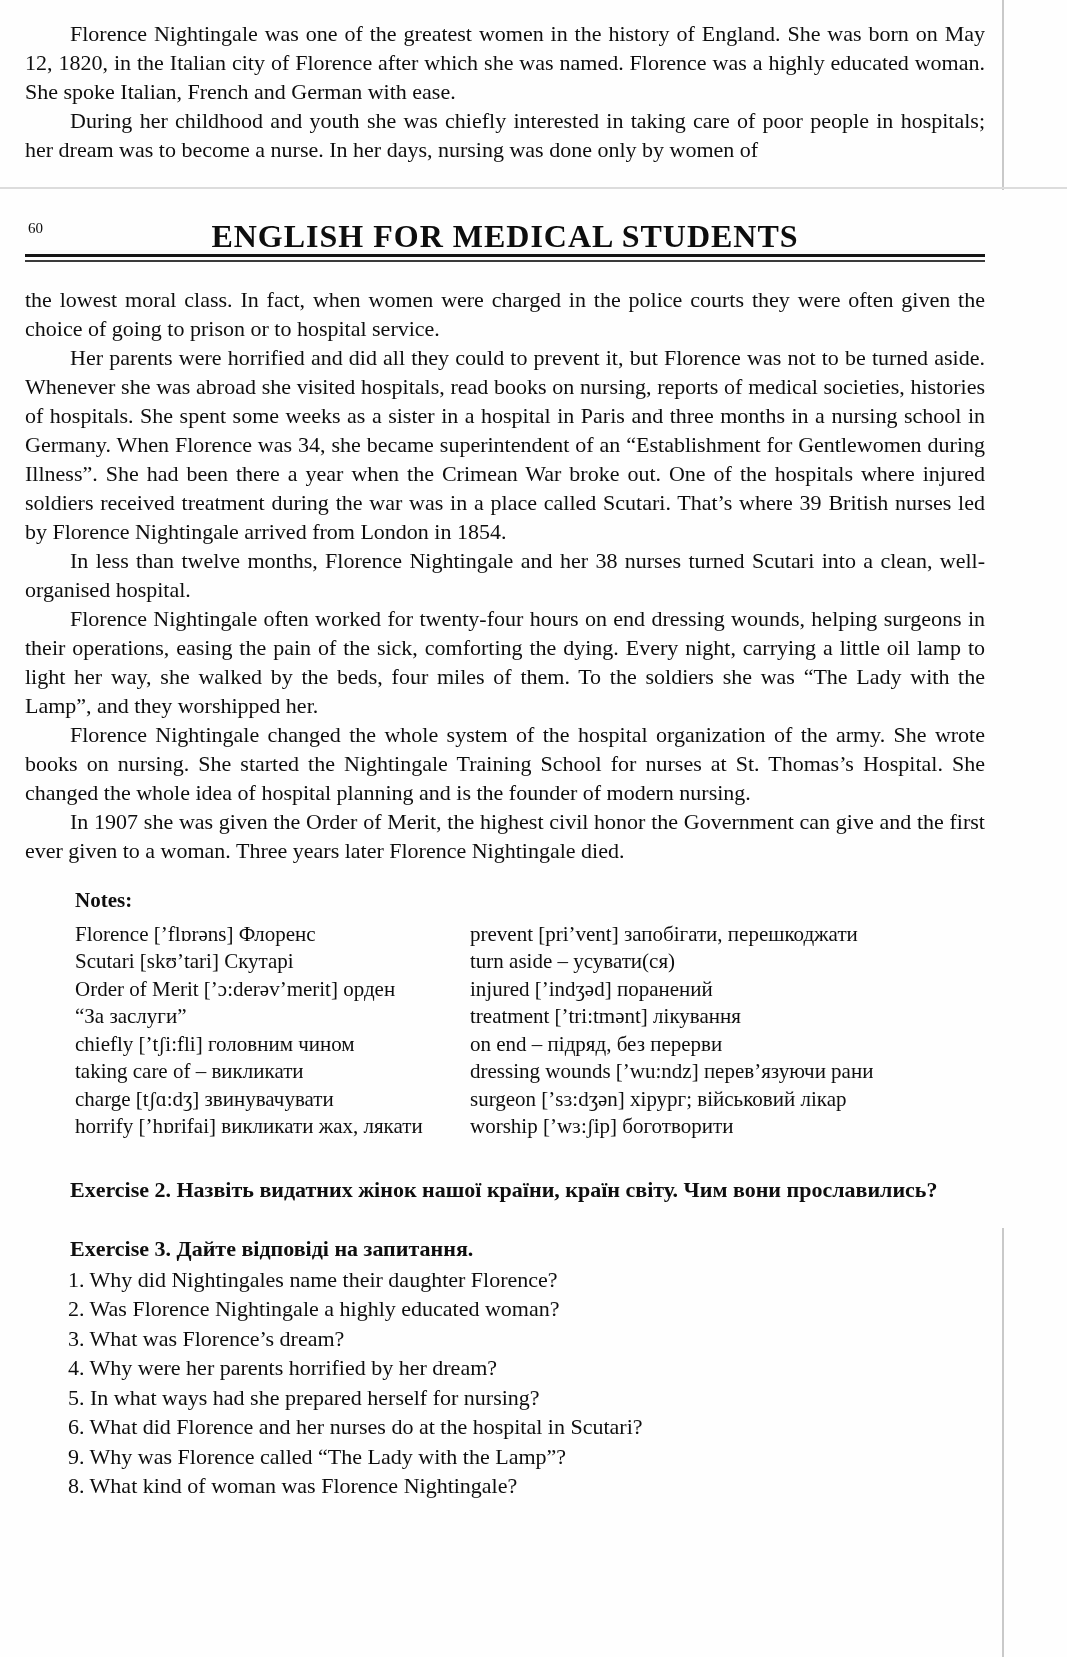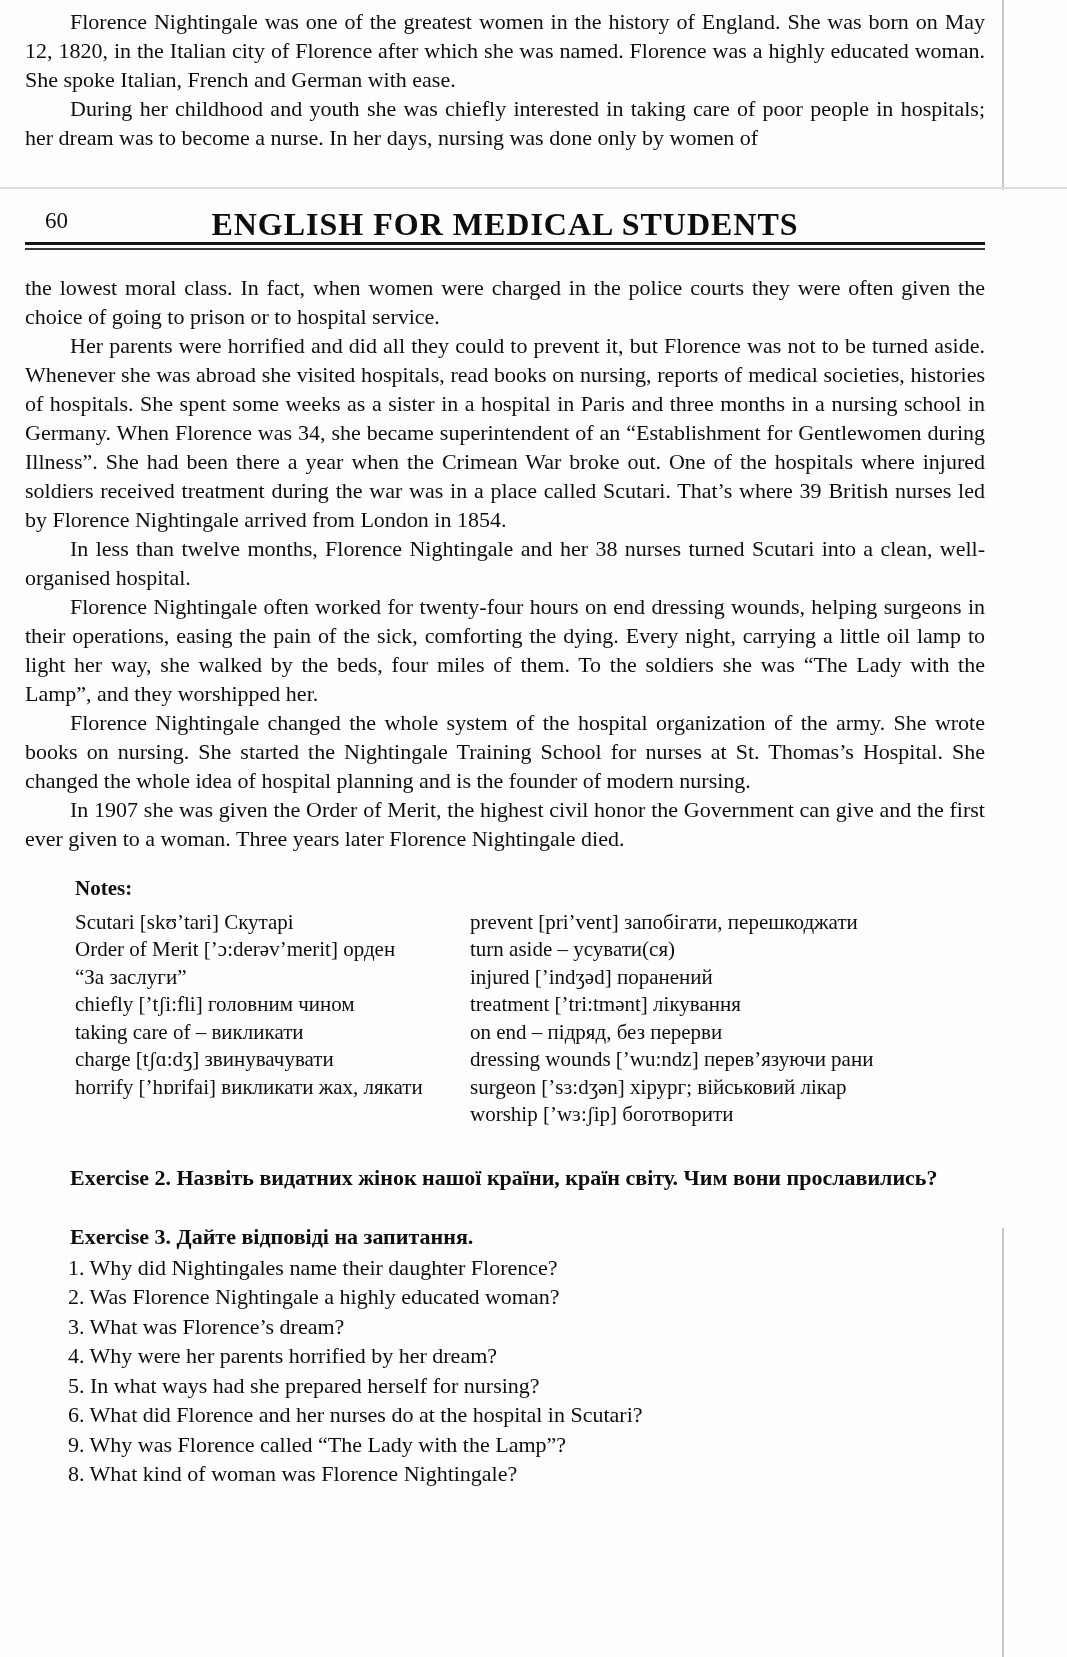--- a/index.html
+++ b/index.html
@@ -7,21 +7,21 @@
   .page {
     position: relative;
     width: 1067px;
     height: 1657px;
     background: #fefefe;
     overflow: hidden;
     font-family: "Liberation Serif", "DejaVu Serif", serif;
     color: #0e0e0e;
   }
   .content {
-    padding: 7px 82px 0 25px;
+    padding: 19px 82px 0 25px;
     width: 100%;
   }
   .para {
     margin: 0;
     font-size: 22px;
     line-height: 29px;
     text-align: justify;
     text-indent: 45px;
   }
   .para.no-indent { text-indent: 0; }
@@ -44,23 +44,23 @@
 
   
   .running-header {
     position: relative;
     margin-top: 54px;
     text-align: center;
     height: 32px;
   }
   .page-num {
     position: absolute;
-    left: 20px;
+    left: 3px;
     top: 2px;
-    font-size: 23px;
+    font-size: 15px;
   }
   .head-title {
     font-size: 32px;
     font-weight: bold;
     letter-spacing: 1px;
   }
   .rule-thick {
     margin-top: 4px;
     height: 0;
     border-top: 3px solid #151515;
@@ -134,20 +134,21 @@
       <p class="para">In less than twelve months, Florence Nightingale and her 38 nurses turned Scutari into a clean, well-organised hospital.</p>
       <p class="para">Florence Nightingale often worked for twenty-four hours on end dressing wounds, helping surgeons in their operations, easing the pain of the sick, comforting the dying. Every night, carrying a little oil lamp to light her way, she walked by the beds, four miles of them. To the soldiers she was “The Lady with the Lamp”, and they worshipped her.</p>
       <p class="para">Florence Nightingale changed the whole system of the hospital organization of the army. She wrote books on nursing. She started the Nightingale Training School for nurses at St. Thomas’s Hospital. She changed the whole idea of hospital planning and is the founder of modern nursing.</p>
       <p class="para">In 1907 she was given the Order of Merit, the highest civil honor the Government can give and the first ever given to a woman. Three years later Florence Nightingale died.</p>
     </div>
 
     <div class="notes">
       <div class="notes-label">Notes:</div>
       <div class="notes-columns">
         <div class="notes-col left">
+          <div class="note-line">Florence [ʼflɒrəns] Флоренс</div>
           <div class="note-line">Scutari [skʊʼtari] Скутарі</div>
           <div class="note-line">Order of Merit [ʼɔ:derəvʼmerit] орден</div>
           <div class="note-line">“За заслуги”</div>
           <div class="note-line">chiefly [ʼtʃi:fli] головним чином</div>
           <div class="note-line">taking care of – викликати</div>
           <div class="note-line">charge [tʃɑ:dʒ] звинувачувати</div>
           <div class="note-line">horrify [ʼhɒrifai] викликати жах, лякати</div>
         </div>
         <div class="notes-col right">
           <div class="note-line">prevent [priʼvent] запобігати, перешкоджати</div>

